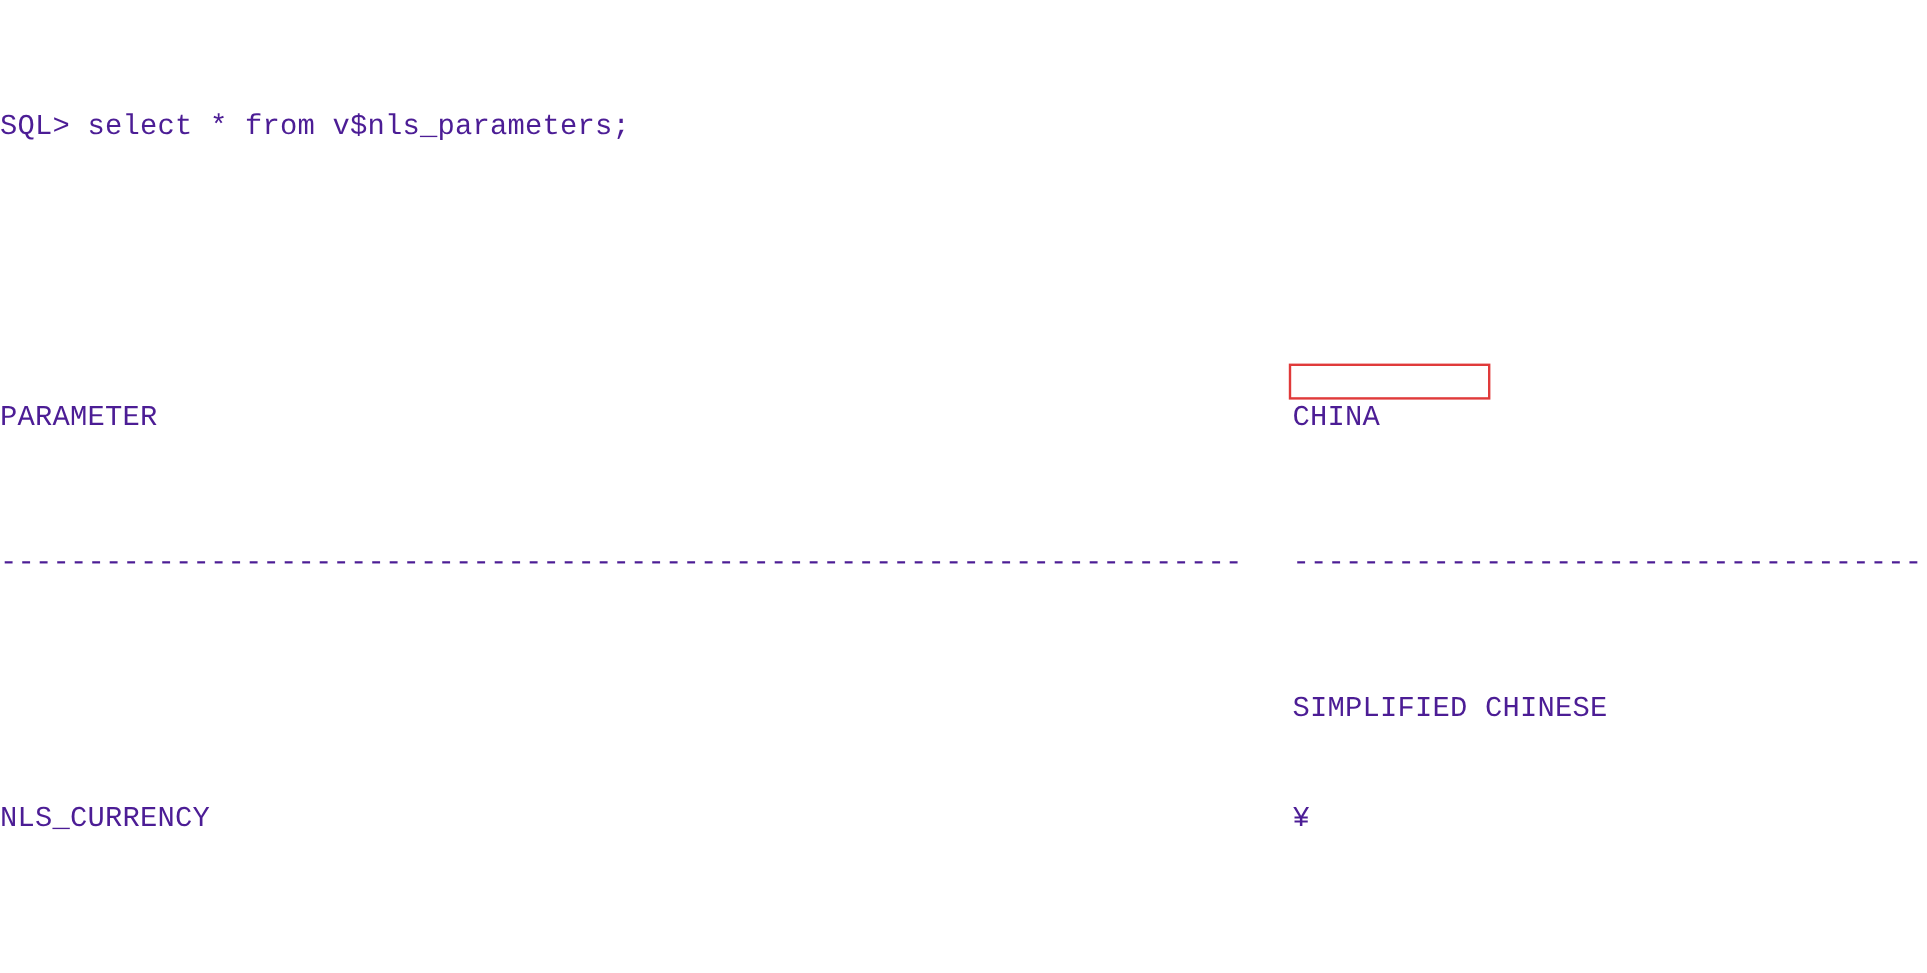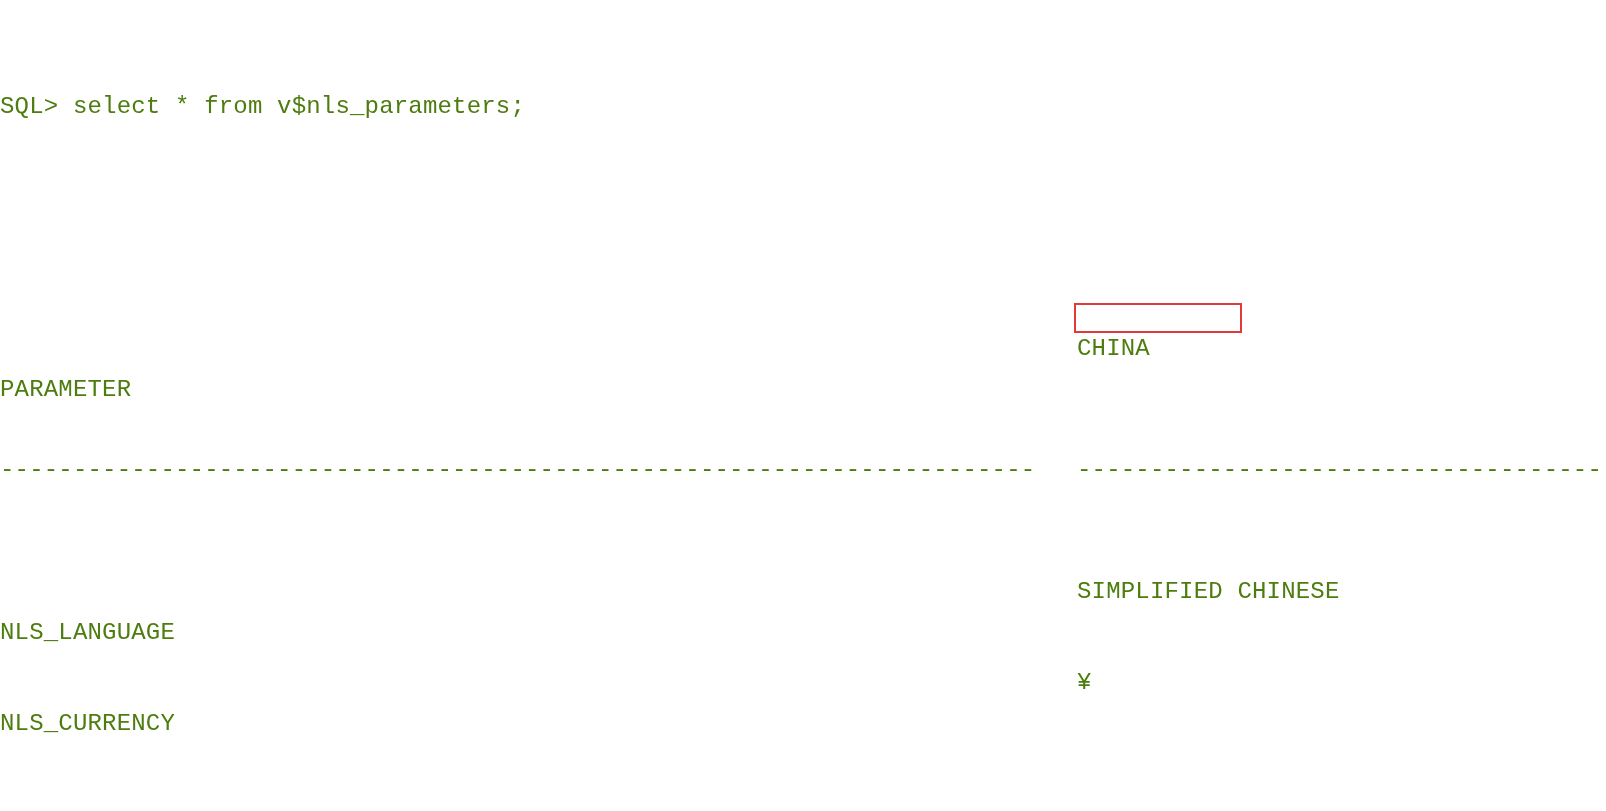--- a/index.html
+++ b/index.html
@@ -12,21 +12,21 @@
     height: 811px;
     overflow: hidden;
     font-family: "Liberation Mono", "DejaVu Sans Mono", monospace;
   }
   #terminal {
     position: relative;
     width: 1606px;
     height: 789px;
     box-sizing: border-box;
     padding: 0;
-    color: #4d7c0f;
+    color: #4c1d95;
     font-size: 24px;
     line-height: 30.3px;
     letter-spacing: 0.18px;
     white-space: pre;
   }
   .line {
     position: relative;
     height: 30.3px;
     white-space: pre;
     overflow: visible;
@@ -41,21 +41,20 @@
   .row {
     position: relative;
     height: 30.3px;
     white-space: pre;
   }
   .col-param {
     position: absolute;
     left: 0;
     top: 0;
     white-space: pre;
-    margin-top: 41px;
   }
   .col-value {
     position: absolute;
     left: 1077px;
     top: 0;
     white-space: pre;
   }
   .rule {
     position: relative;
     height: 30.3px;
@@ -104,21 +103,20 @@
     <span class="col-param">PARAMETER</span>
     <span class="col-value">CHINA</span>
   </div>
 
   <div class="rule">
     <span class="dashes-left">-----------------------------------------------------------------------</span>
     <span class="dashes-right">------------------------------------</span>
   </div>
 
   <div class="row">
-    <span class="col-param">NLS_LANGUAGE</span>
     <span class="col-value">SIMPLIFIED CHINESE</span>
   </div>
   <div class="row">
     <span class="col-param">NLS_CURRENCY</span>
     <span class="col-value">¥</span>
   </div>
   
   
   
   

